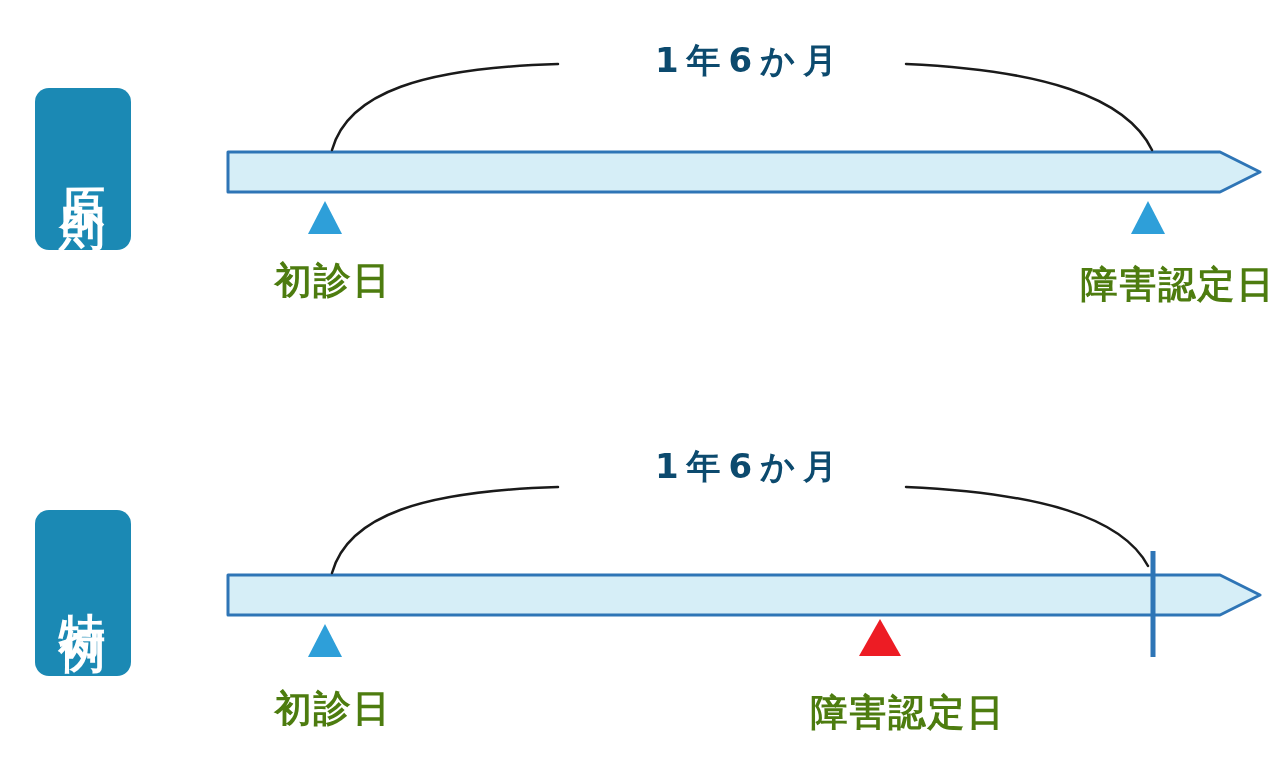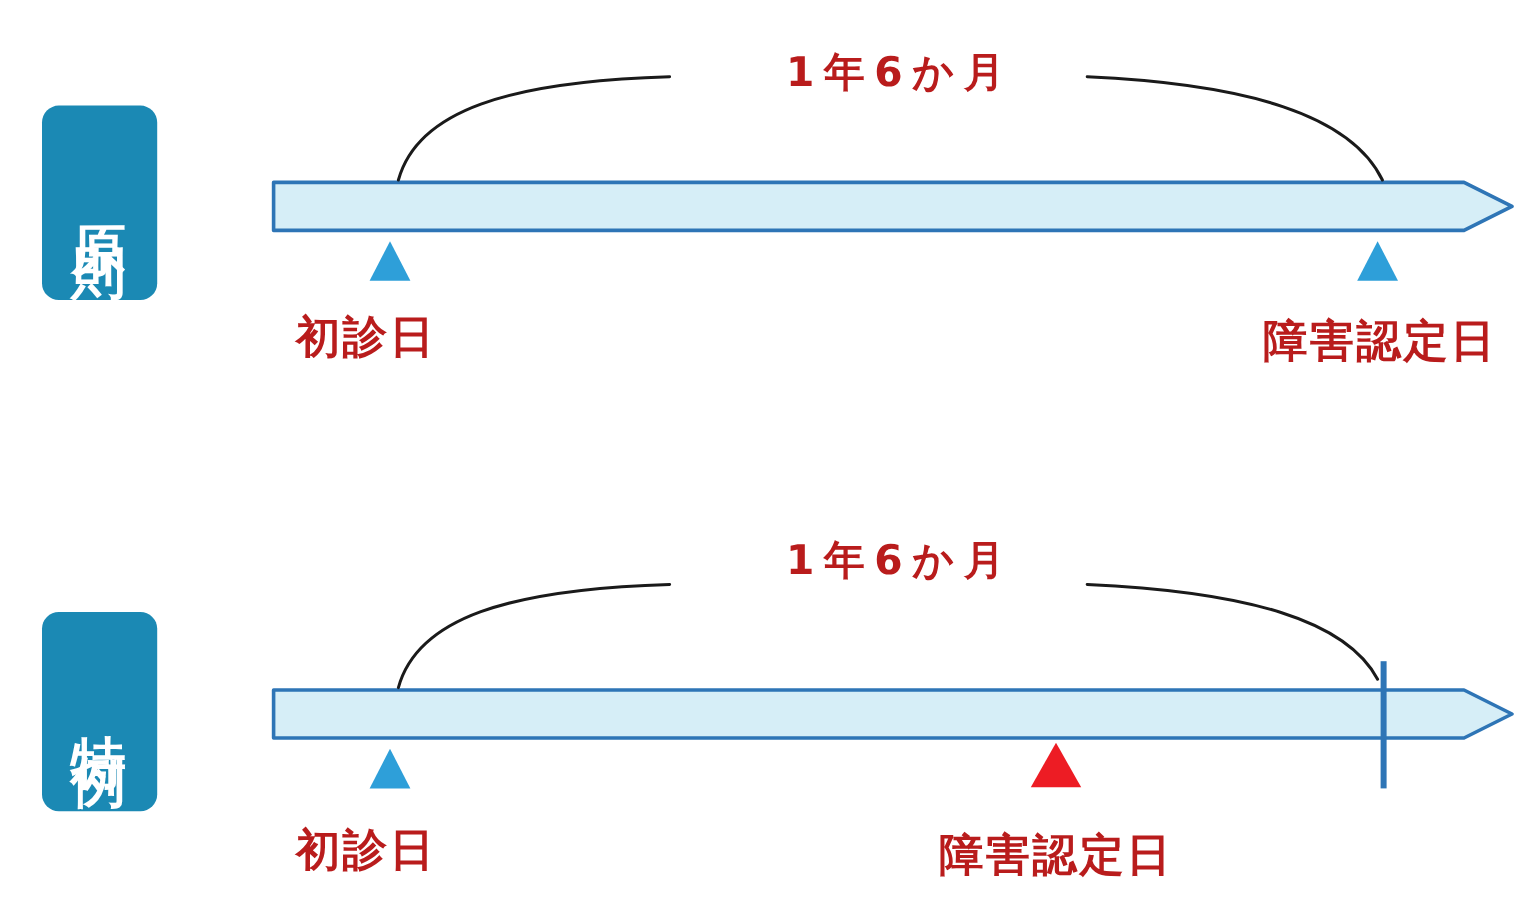--- a/index.html
+++ b/index.html
@@ -36,36 +36,37 @@
     align-items: center;
     justify-content: center;
     line-height: 1;
   }
   .badge.principle { top: 88px; height: 162px; }
   .badge.exception { top: 510px; height: 166px; }
   .duration-label {
     position: absolute;
     transform: translateX(-50%);
     left: 750px;
-    color: #b91c1c;
+    color: #0c4a6e;
     font-size: 34px;
     font-weight: bold;
     letter-spacing: 8px;
     white-space: nowrap;
   }
   .duration-label.s1 { top: 38px; }
   .duration-label.s2 { top: 444px; }
   .date-label {
     position: absolute;
     transform: translateX(-50%);
-    color: #b91c1c;
+    color: #4d7c0f;
     font-size: 37px;
     font-weight: bold;
     letter-spacing: 2px;
     white-space: nowrap;
+    margin-left: 28px;
   }
   .date-label.s1-start { left: 305px;  top: 256px; }
   .date-label.s1-end   { left: 1150px; top: 260px; }
   .date-label.s2-start { left: 305px;  top: 684px; }
   .date-label.s2-end   { left: 880px;  top: 688px; }
 </style>
 </head>
 <body>
 
 <div class="canvas">

